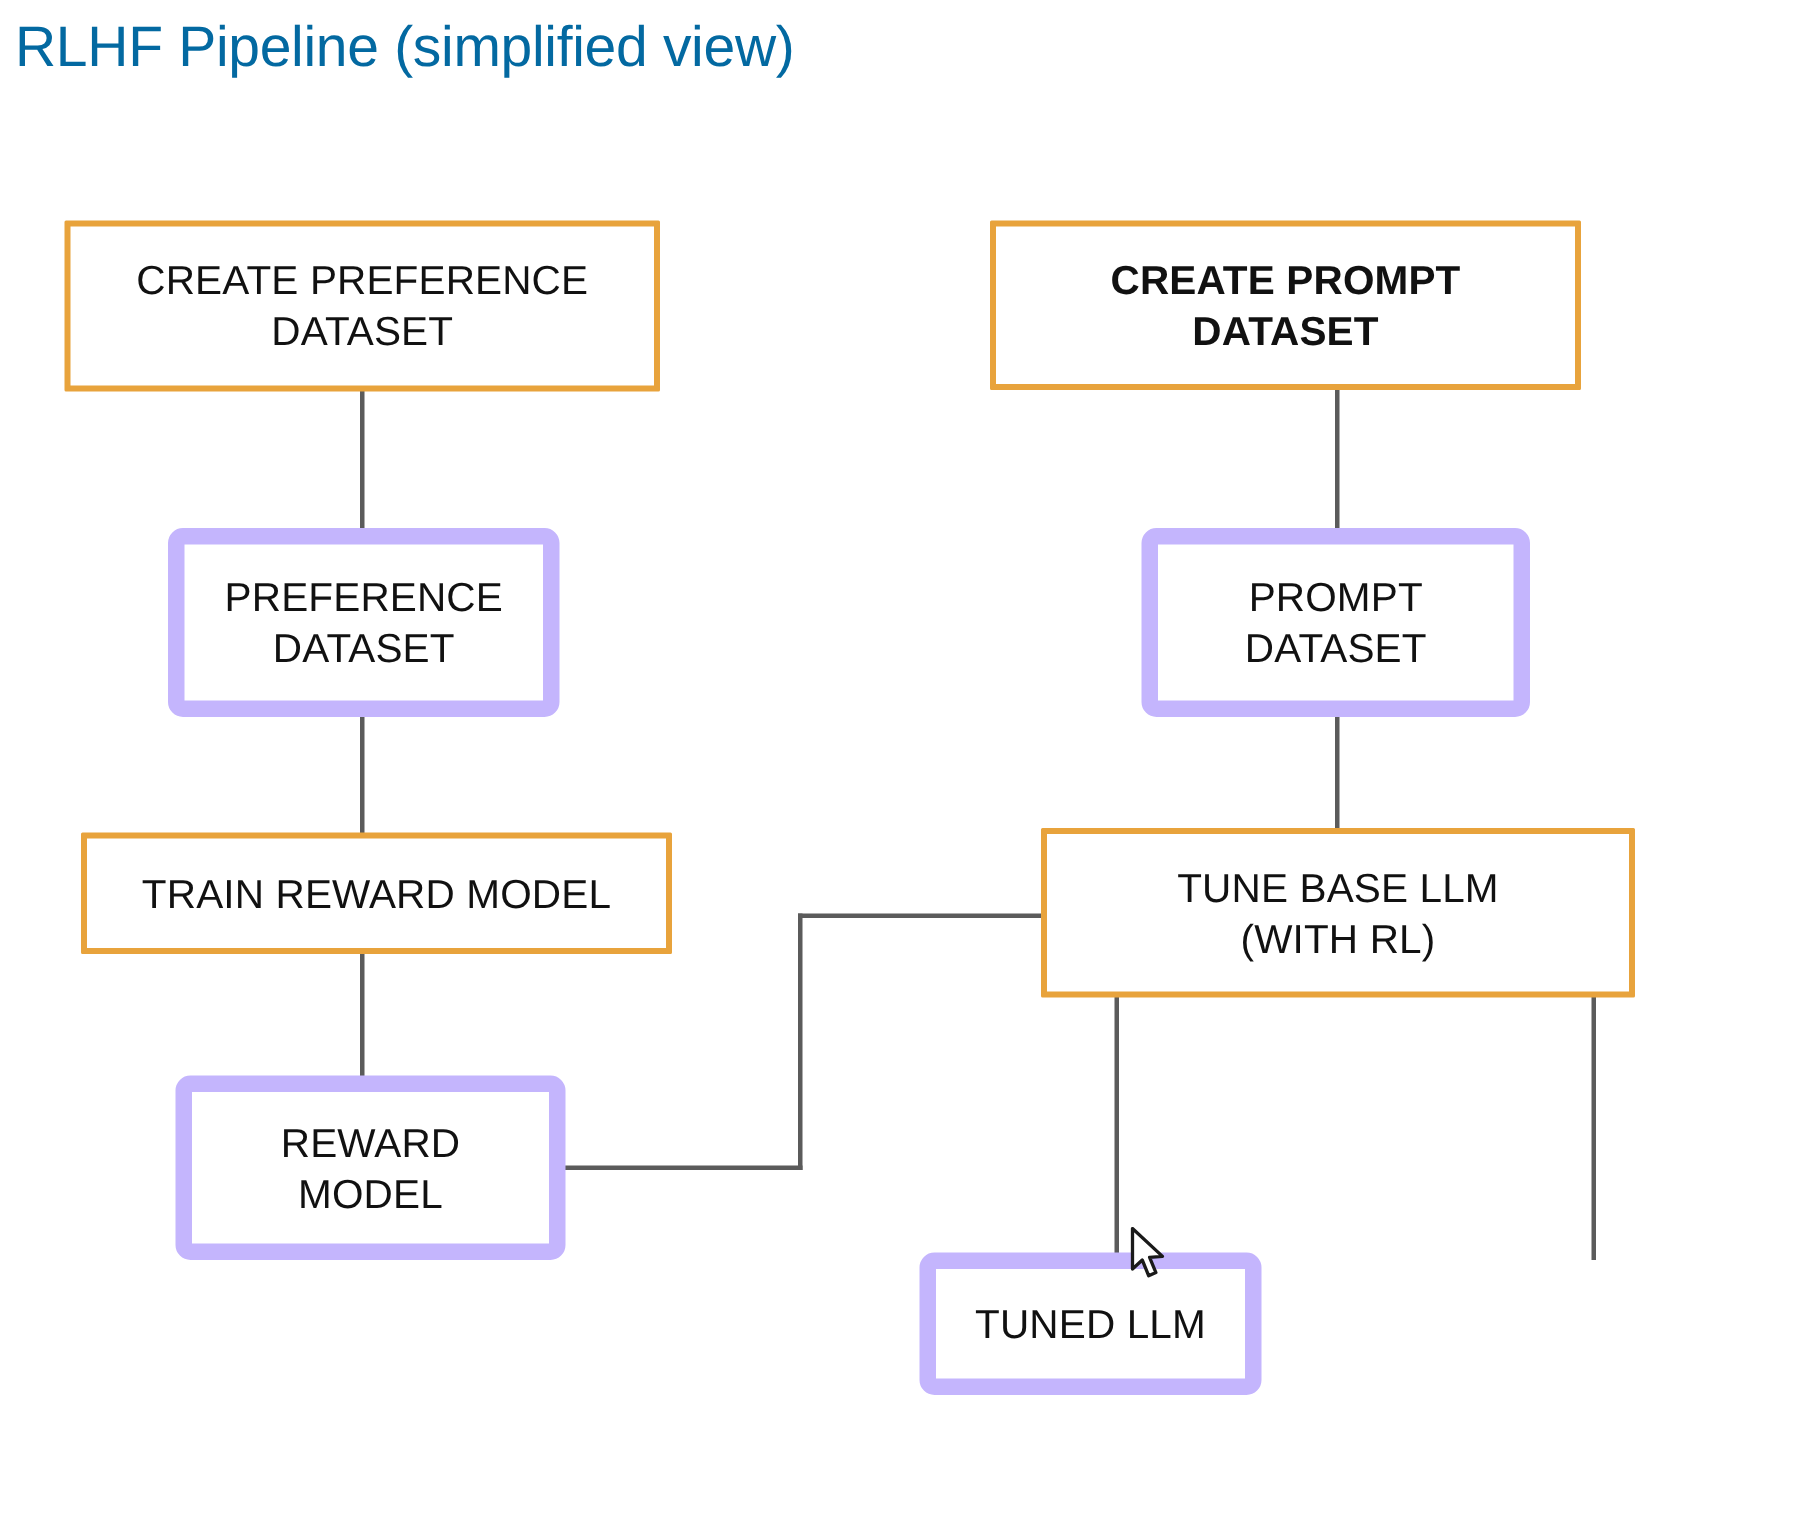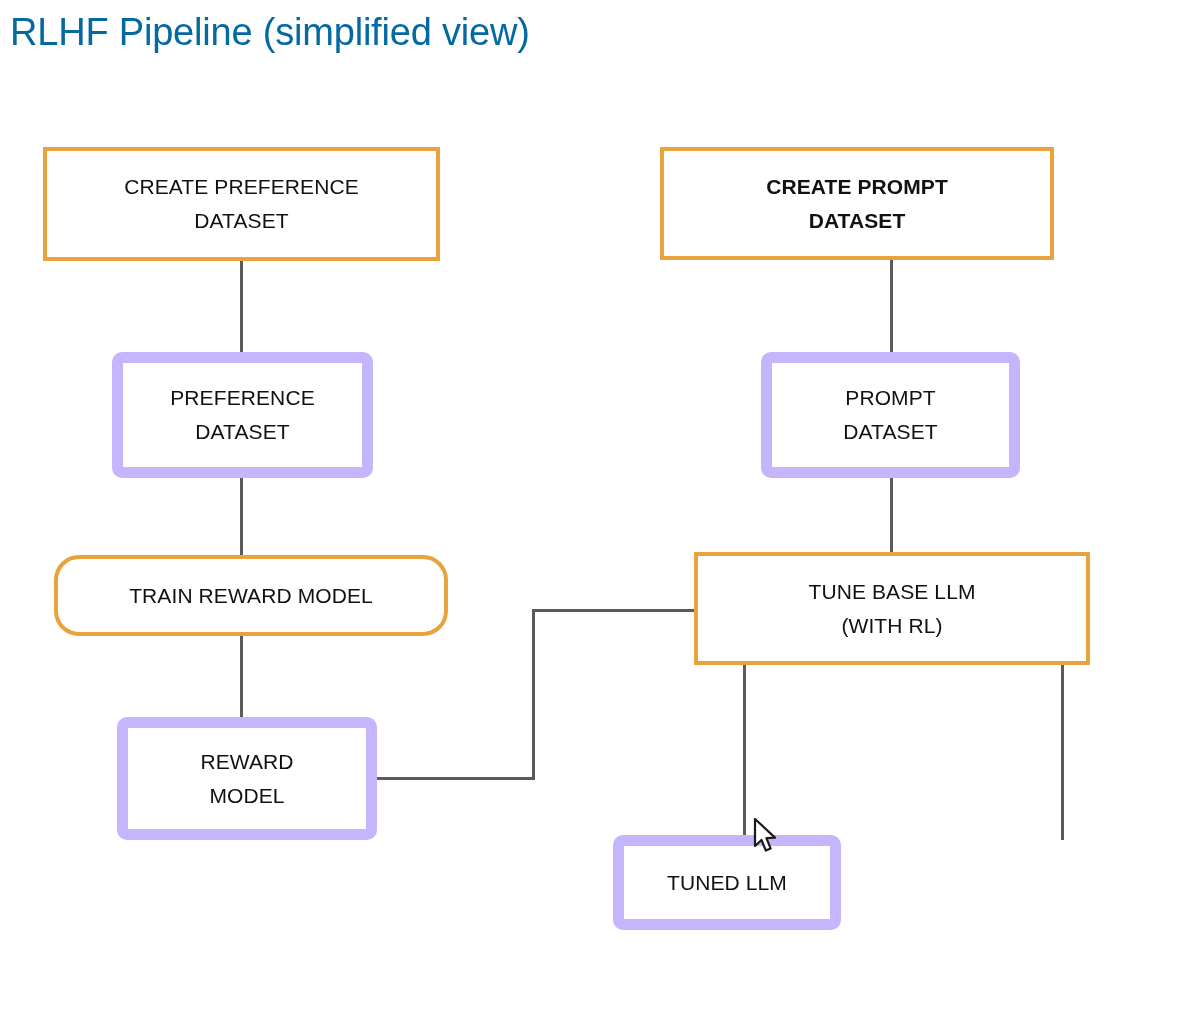--- a/index.html
+++ b/index.html
@@ -32,21 +32,21 @@
   }
   .node {
     position: absolute;
     box-sizing: border-box;
     background: #ffffff;
     display: flex;
     align-items: center;
     justify-content: center;
     text-align: center;
     color: #111111;
-    font-size: 21px;
+    font-size: 27px;
     line-height: 34px;
     font-weight: 400;
     letter-spacing: 0.1px;
     z-index: 3;
   }
   .node.orange {
     border: 4px solid #e8a33c;
     border-radius: 1px;
   }
   .node.blue {
@@ -109,21 +109,21 @@
   <div class="node blue" style="left:112px; top:352px; width:261px; height:126px;">
     <span class="label">PREFERENCE
 DATASET</span>
   </div>
 
   <div class="node blue" style="left:761px; top:352px; width:259px; height:126px;">
     <span class="label">PROMPT
 DATASET</span>
   </div>
 
-  <div class="node orange" style="left:54px; top:555px; width:394px; height:81px;border-radius:25px;">
+  <div class="node orange" style="left:54px; top:555px; width:394px; height:81px;">
     <span class="label">TRAIN REWARD MODEL</span>
   </div>
 
   <div class="node orange" style="left:694px; top:552px; width:396px; height:113px;">
     <span class="label">TUNE BASE LLM
 (WITH RL)</span>
   </div>
 
   <div class="node blue" style="left:117px; top:717px; width:260px; height:123px;">
     <span class="label">REWARD

